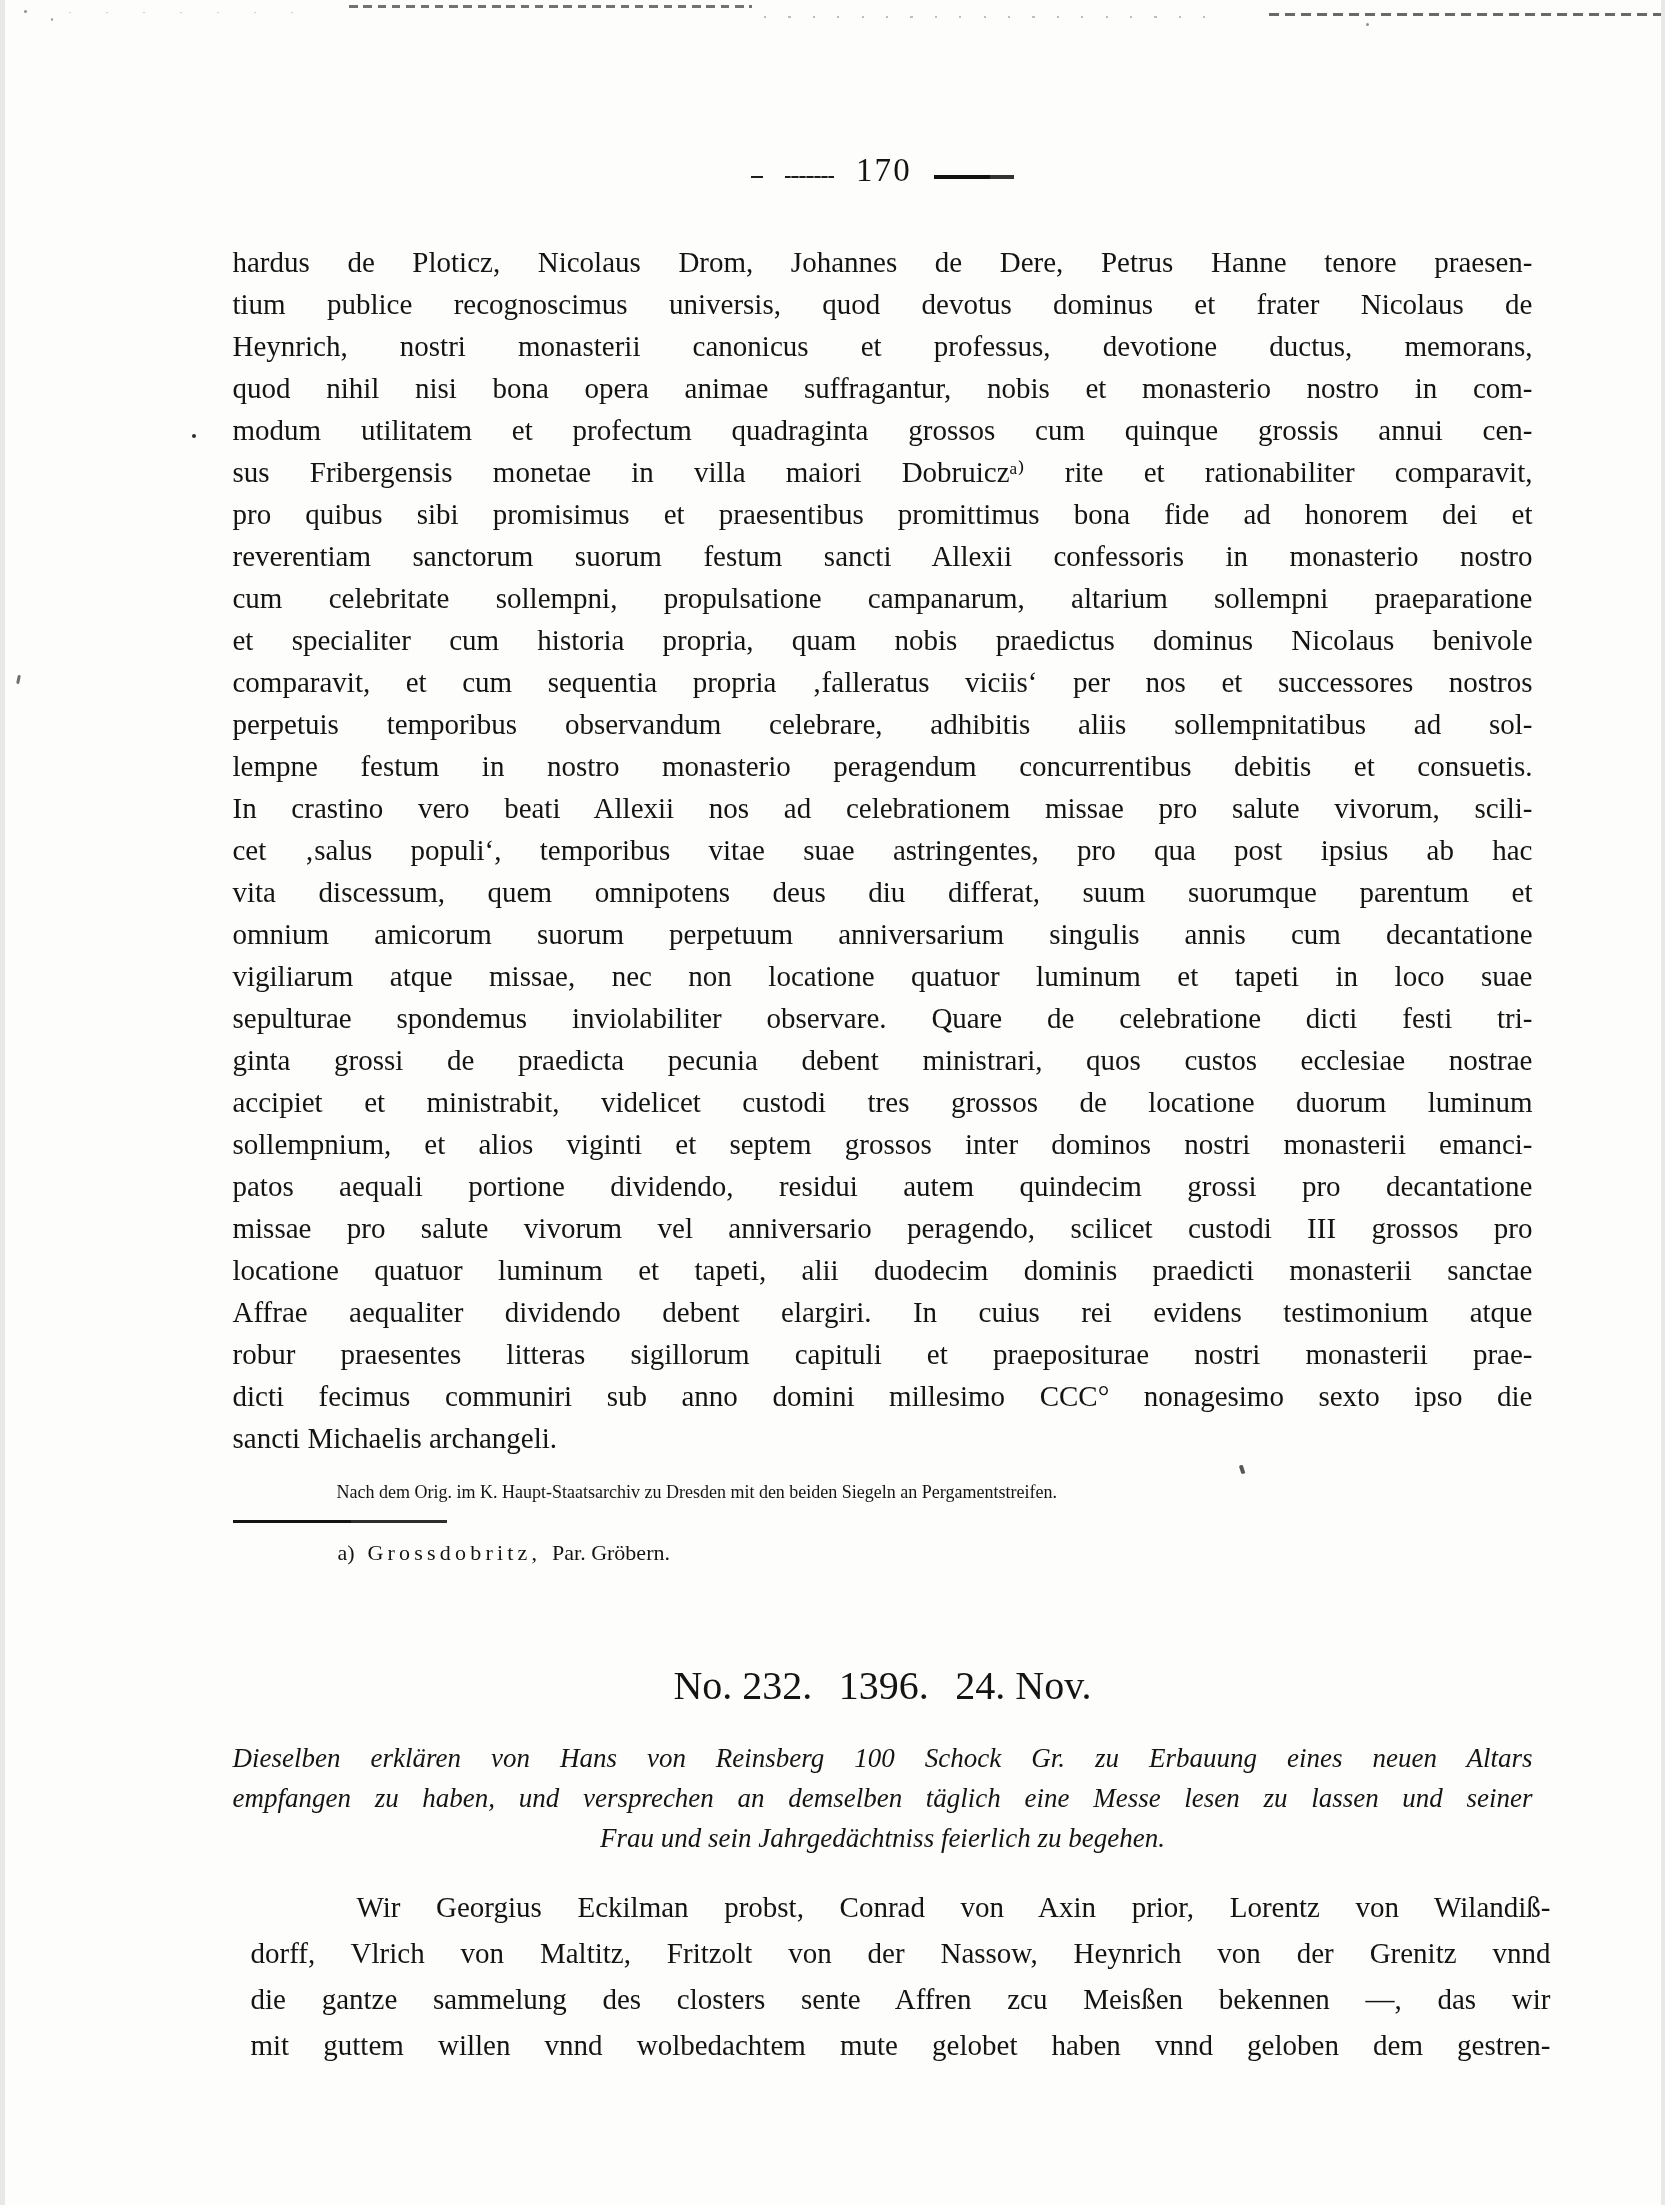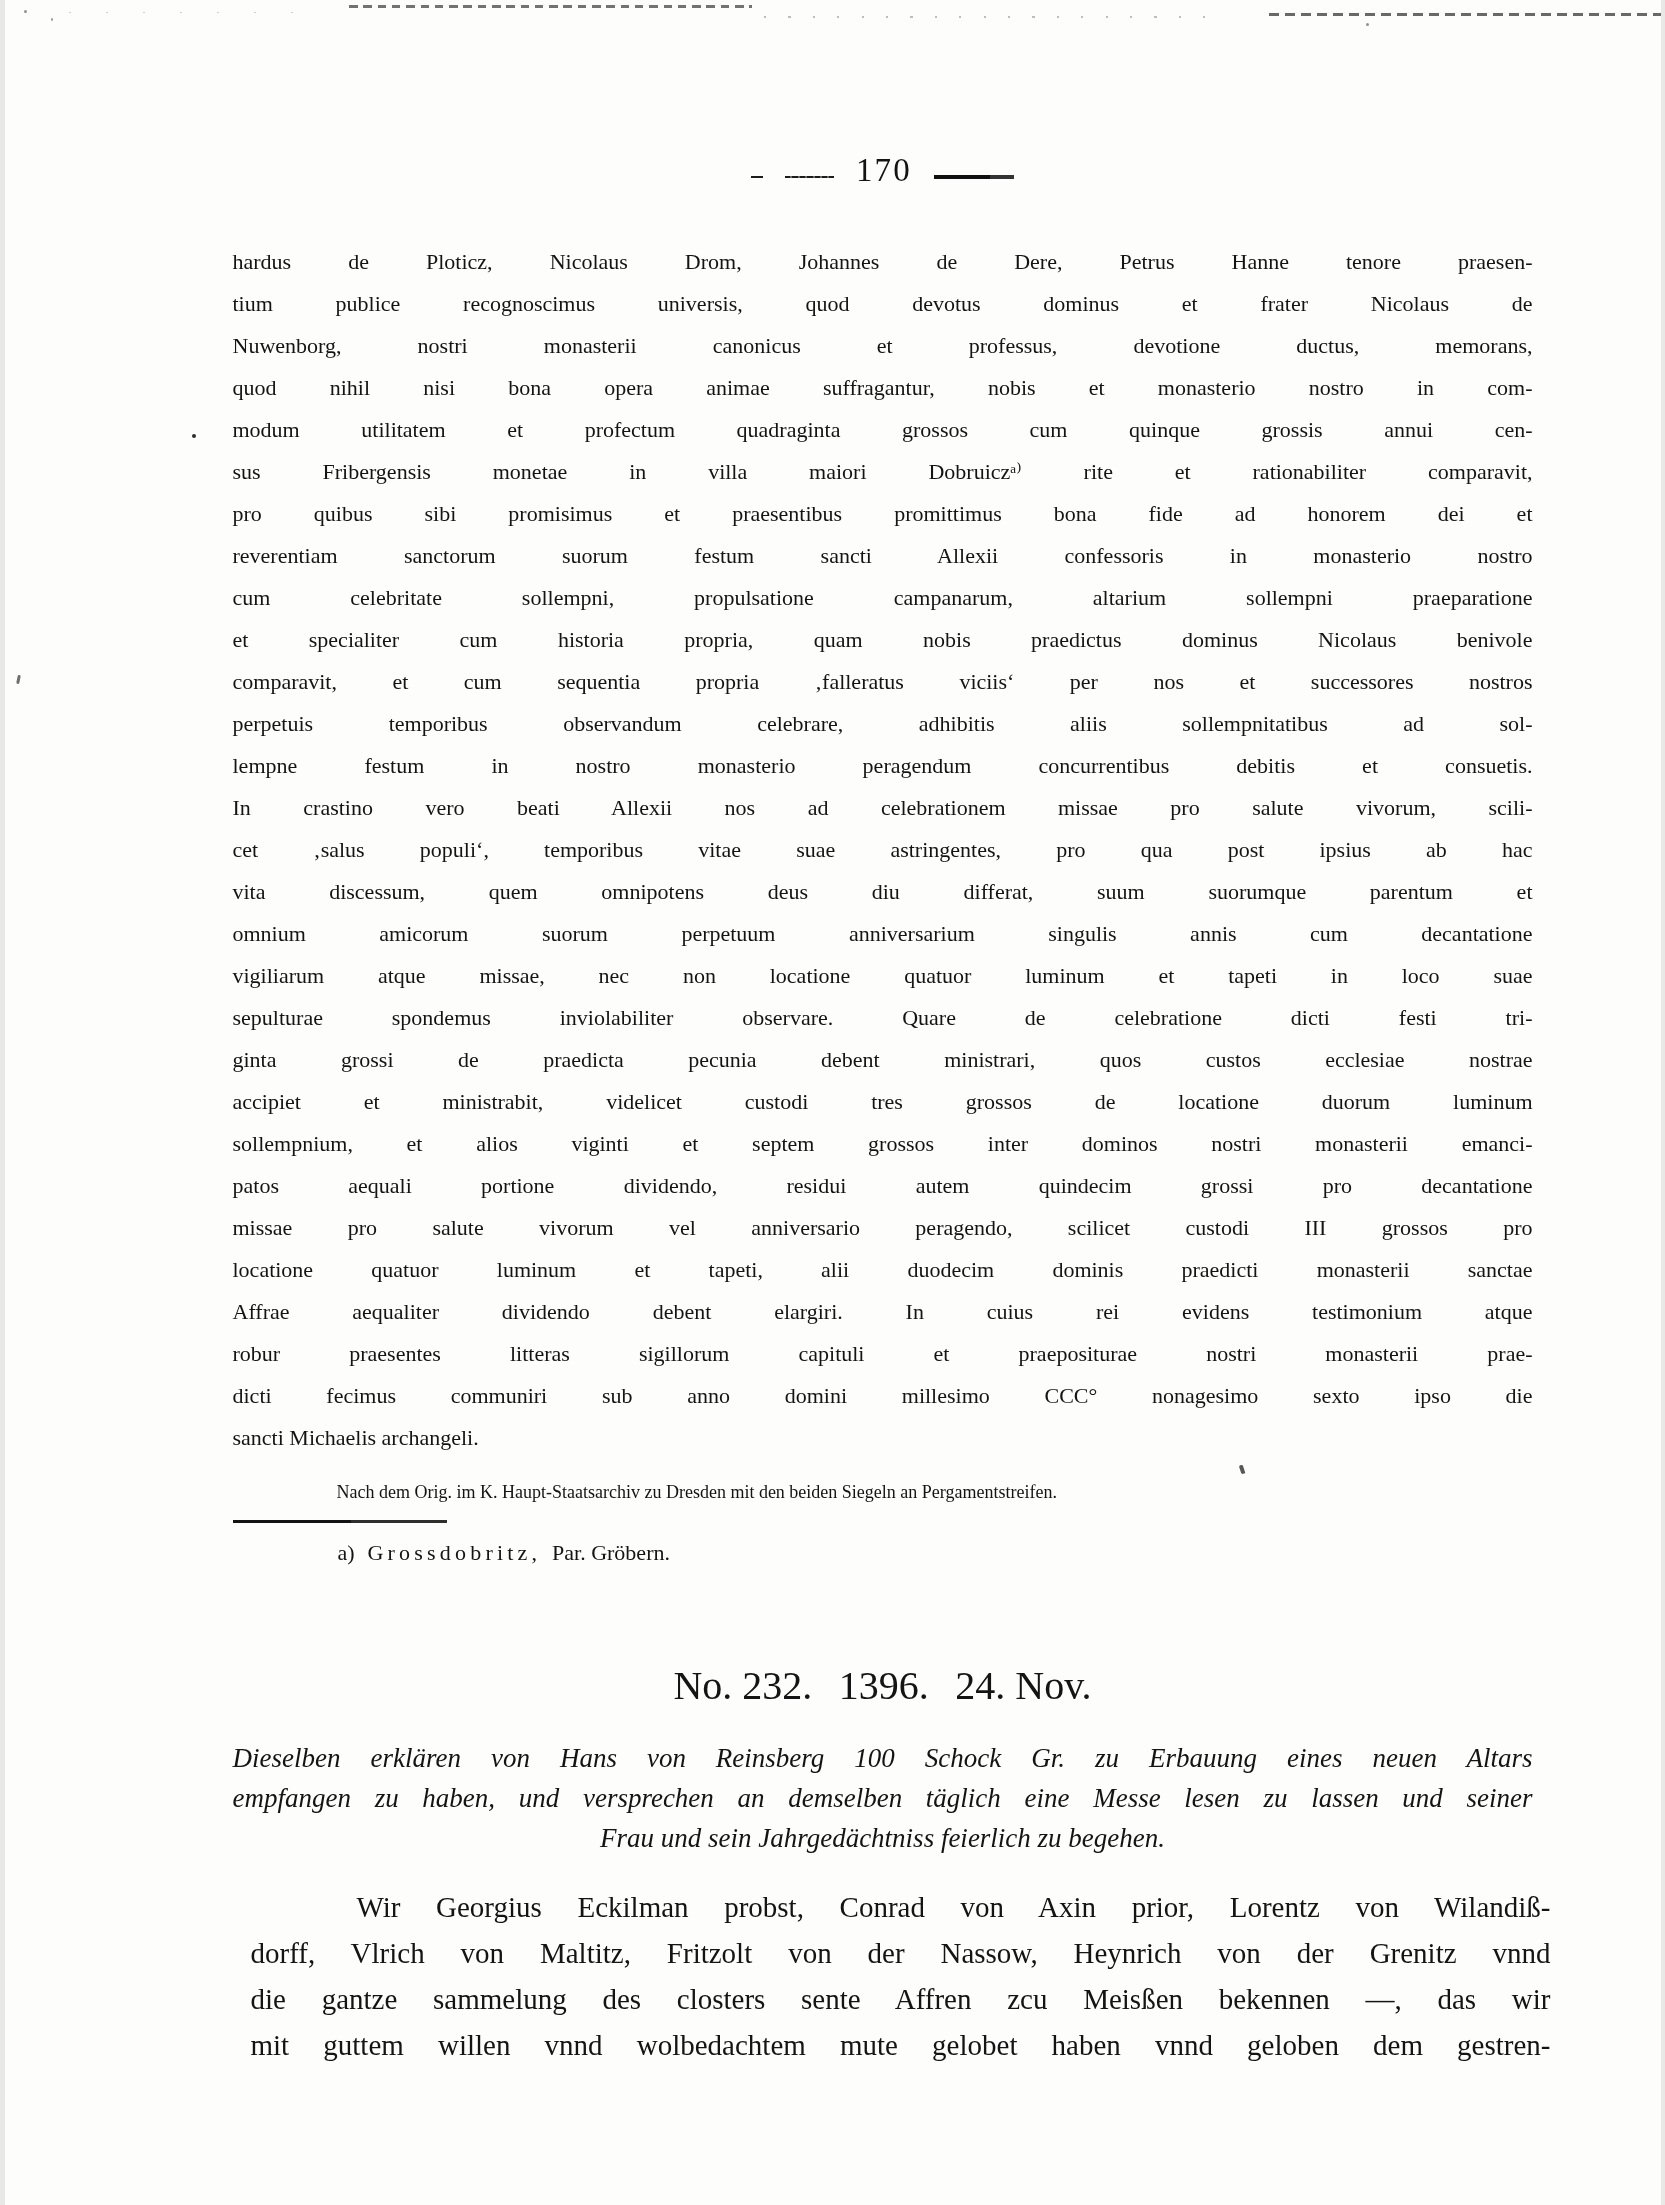--- a/index.html
+++ b/index.html
@@ -43,21 +43,21 @@
   .head-rule { background:#1c1c1c; margin-top:14px; }
   .head-rule.sm { width:11.7px;  height:2.1px; }
   .head-rule.md { width:49px;  height:2.7px;
     background:repeating-linear-gradient(90deg,#1c1c1c 0 5.3px,#6a6a6a 5.3px 7.4px); }
   .head-rule.lg { width:80px; height:3.2px;
     background:linear-gradient(90deg,#111 0 70%,#333 70% 100%); }
 
   
   .latin-text { position:absolute; left:228px; top:241px; width:1300px; }
   .latin-text .line {
-    height:42px; line-height:42px; font-size:22px;
+    height:42px; line-height:42px; font-size:29px;
     text-align:justify; text-align-last:justify; white-space:normal;
   }
   .latin-text div.line:last-of-type { text-align-last:left; }
 
   
   .source-note { position:absolute; left:332px; top:1478px; width:1197px;
     font-size:18px; line-height:28px; }
 
   
   .foot-rule { position:absolute; left:228px; top:1520px; width:214px; height:2.7px;
@@ -109,21 +109,21 @@
     <span class="head-rule sm"></span>
     <span class="head-rule md"></span>
     <span class="page-number">170</span>
     <span class="head-rule lg"></span>
   </div>
 
   <div class="latin-text">
 
   <div class="line">hardus de Ploticz, Nicolaus Drom, Johannes de Dere, Petrus Hanne tenore praesen-</div>
       <div class="line">tium publice recognoscimus universis, quod devotus dominus et frater Nicolaus de</div>
-      <div class="line">Nuwenborg, nostri monasterii canonicus et professus, devotione ductus, memorans,</div>
+      <div class="line">Heynrich, nostri monasterii canonicus et professus, devotione ductus, memorans,</div>
       <div class="line">quod nihil nisi bona opera animae suffragantur, nobis et monasterio nostro in com-</div>
       <div class="line">modum utilitatem et profectum quadraginta grossos cum quinque grossis annui cen-</div>
       <div class="line">sus Fribergensis monetae in villa maiori Dobruiczᵃ⁾ rite et rationabiliter comparavit,</div>
       <div class="line">pro quibus sibi promisimus et praesentibus promittimus bona fide ad honorem dei et</div>
       <div class="line">reverentiam sanctorum suorum festum sancti Allexii confessoris in monasterio nostro</div>
       <div class="line">cum celebritate sollempni, propulsatione campanarum, altarium sollempni praeparatione</div>
       <div class="line">et specialiter cum historia propria, quam nobis praedictus dominus Nicolaus benivole</div>
       <div class="line">comparavit, et cum sequentia propria ‚falleratus viciis‘ per nos et successores nostros</div>
       <div class="line">perpetuis temporibus observandum celebrare, adhibitis aliis sollempnitatibus ad sol-</div>
       <div class="line">lempne festum in nostro monasterio peragendum concurrentibus debitis et consuetis.</div>

